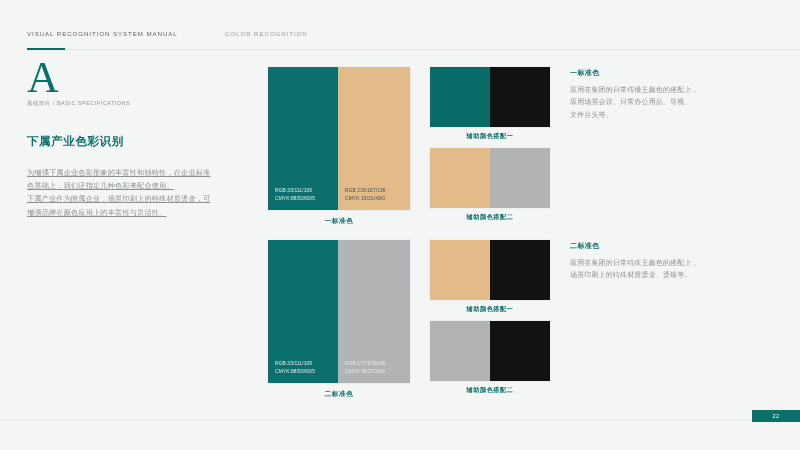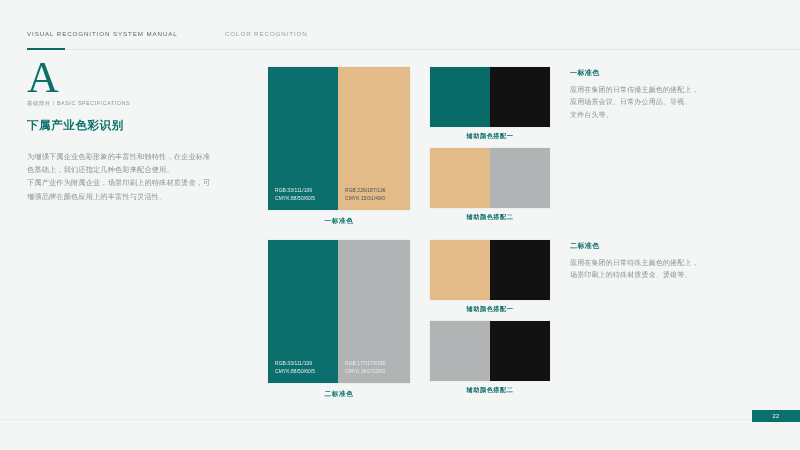--- a/index.html
+++ b/index.html
@@ -43,30 +43,30 @@
     font-size:44px;line-height:40px;color:#0b6f6a;
     font-weight:400;letter-spacing:0;
     margin:0 0 2px 0;
     height:42px;
   }
   .basic-spec{
     font-size:5.4px;letter-spacing:.55px;color:#8d9391;
     margin-top:-2px;white-space:nowrap;
   }
   .sect-title{
-    margin-top:11px;
+    margin-top:27px;
     font-size:11.5px;font-weight:bold;color:#0b6f6a;
     letter-spacing:.6px;
   }
   .body-copy{
     margin-top:17px;
     font-size:7.2px;line-height:13.2px;color:#8b918f;
     letter-spacing:.15px;
   }
-  .body-copy p{margin:0;}
+  .body-copy p{margin:0;text-decoration:underline;}
 
   
   .group{position:absolute;}
 
   .pair{
     display:flex;position:relative;
     box-shadow:0 0 0 0.6px rgba(0,0,0,0.05);
   }
   .sw{position:relative;}
   .sw-codes{

